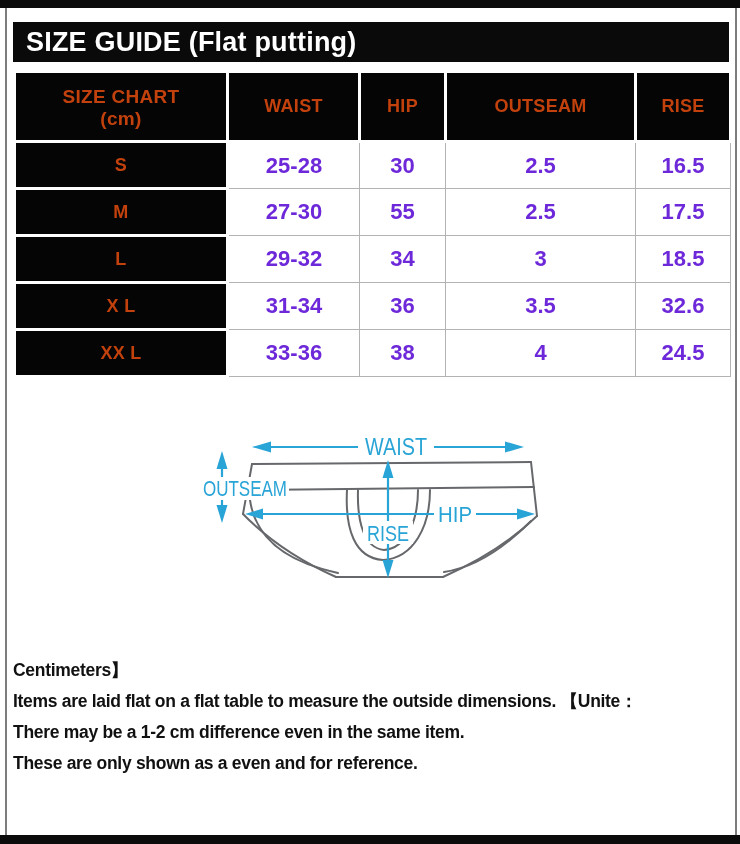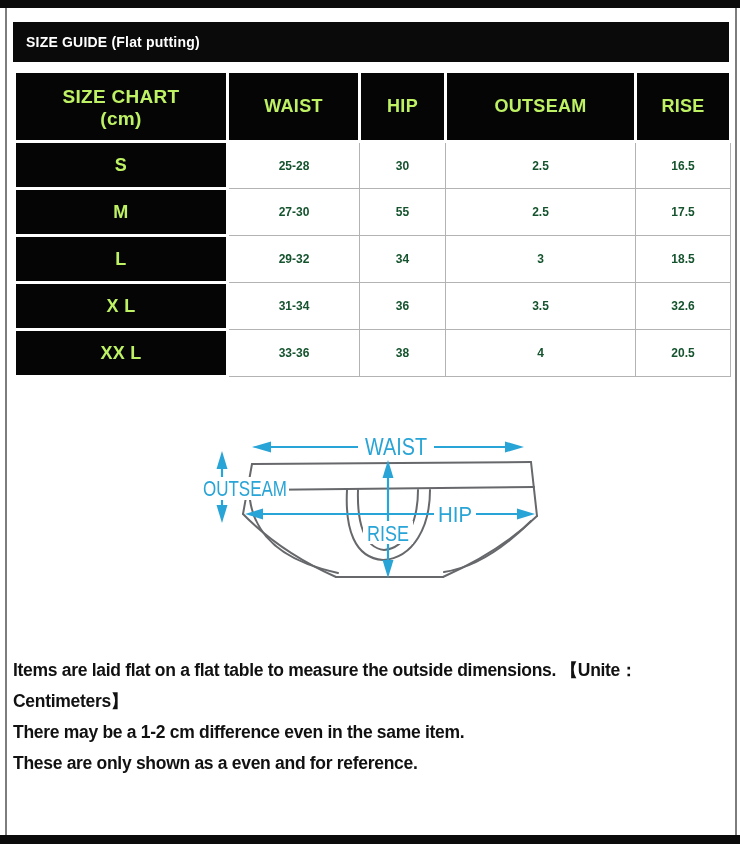--- a/index.html
+++ b/index.html
@@ -20,43 +20,43 @@
   .side-line{position:absolute;top:8px;bottom:9px;width:2px;background:#7d7d7d;}
   .side-line.left{left:5px;}
   .side-line.right{right:3px;}
 
   .content{position:relative;margin-left:13px;width:716px;padding-top:22px;}
 
   .title-bar{
     height:40px;background:#0a0a0a;color:#ffffff;
     display:flex;align-items:center;
     padding-left:13px;box-sizing:border-box;
-    font-size:14px;font-weight:bold;letter-spacing:0.2px;
+    font-size:27px;font-weight:bold;letter-spacing:0.2px;
   }
 
   table.size-table{
     border-collapse:collapse;
     width:716px;margin-top:8px;
     table-layout:fixed;
   }
   .size-table td,.size-table th{
     text-align:center;vertical-align:middle;
     font-weight:bold;
   }
   .size-table thead tr{height:70px;}
   .size-table tbody tr{height:47px;}
   .size-table .dark{
-    background:#050505;color:#bef264;
+    background:#050505;color:#c2410c;
     border:3px solid #ffffff;
     font-size:18px;letter-spacing:0.3px;
   }
   .size-table td.light{
-    background:#ffffff;color:#14532d;
+    background:#ffffff;color:#6d28d9;
     border:1px solid #b3b3b3;
-    font-size:12px;
+    font-size:22px;
   }
   .hdr-line1{font-size:19px;line-height:24px;}
   .hdr-line2{font-size:19px;line-height:20px;}
 
   svg.diagram{display:block;margin-top:30px;}
   .garment{stroke:var(--outline);stroke-width:2;fill:none;stroke-linecap:round;}
   .measure{stroke:var(--accent);stroke-width:2.2;fill:none;}
   .head{fill:var(--accent);stroke:none;}
   .lblbg{fill:#ffffff;stroke:none;}
   .lbl{fill:var(--accent);font-family:"Liberation Sans",sans-serif;}
@@ -129,21 +129,21 @@
           <td class="light">31-34</td>
           <td class="light">36</td>
           <td class="light">3.5</td>
           <td class="light">32.6</td>
         </tr>
         <tr>
           <td class="dark">XX L</td>
           <td class="light">33-36</td>
           <td class="light">38</td>
           <td class="light">4</td>
-          <td class="light">20.5</td>
+          <td class="light">24.5</td>
         </tr>
       </tbody>
     </table>
 
     <svg class="diagram" width="716" height="230" viewBox="13 408 716 230">
 
       <g>
         <path class="garment" d="M252,464 L531,462"></path>
         <path class="garment" d="M248,490 L534,487"></path>
         <path class="garment" d="M252,464 L243,514"></path>
@@ -185,22 +185,22 @@
       <text class="lbl" x="396" y="455" text-anchor="middle" font-size="23" textLength="62" lengthAdjust="spacingAndGlyphs">WAIST</text>
       <rect class="lblbg" x="201" y="477" width="88" height="23"></rect>
       <text class="lbl" x="245" y="496" text-anchor="middle" font-size="22" textLength="84" lengthAdjust="spacingAndGlyphs">OUTSEAM</text>
       <rect class="lblbg" x="434" y="502" width="42" height="23"></rect>
       <text class="lbl" x="455" y="522" text-anchor="middle" font-size="22" textLength="34" lengthAdjust="spacingAndGlyphs">HIP</text>
       <rect class="lblbg" x="363" y="521" width="50" height="23"></rect>
       <text class="lbl" x="388" y="541" text-anchor="middle" font-size="22" textLength="42" lengthAdjust="spacingAndGlyphs">RISE</text>
     </svg>
 
     <div class="notes">
+      <div>Centimeters】</div>
       <div>Items are laid flat on a flat table to measure the outside dimensions. 【Unite：</div>
-      <div>Centimeters】</div>
       <div>There may be a 1-2 cm difference even in the same item.</div>
       <div>These are only shown as a even and for reference.</div>
     </div>
 
   </div>
 
   <div class="edge-bar bottom"></div>
 </div>
 
 </body></html>

